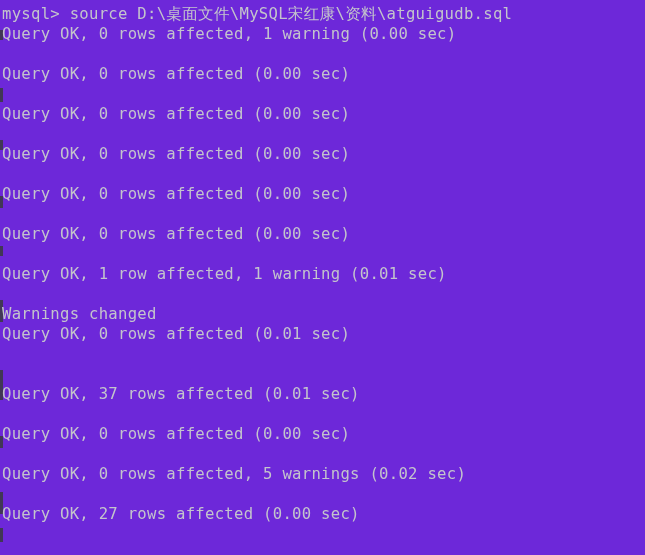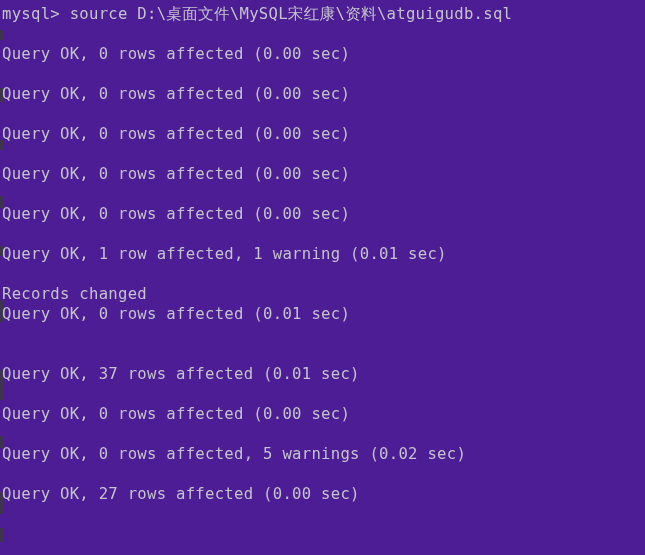--- a/index.html
+++ b/index.html
@@ -6,21 +6,21 @@
   html, body {
     margin: 0;
     padding: 0;
     background: #0c0c0c;
   }
 
   #terminal {
     position: relative;
     width: 645px;
     height: 555px;
-    background: #4c1d95;
+    background: #6d28d9;
     overflow: hidden;
     font-family: "DejaVu Sans Mono", "Liberation Mono", monospace;
     font-size: 15.6px;
     line-height: 20px;
     letter-spacing: 0.28px;
     color: #c4c4cc;
     -webkit-font-smoothing: antialiased;
   }
 
   
@@ -74,34 +74,35 @@
       <i style="top: 300px; height: 22px;"></i>
       <i style="top: 370px; height: 30px;"></i>
       <i style="top: 436px; height: 12px;"></i>
       <i style="top: 492px; height: 22px;"></i>
       <i style="top: 528px; height: 14px;"></i>
     </div>
 
   <div class="screen">
 
   <div class="line">mysql&gt; source D:\桌面文件\MySQL宋红康\资料\atguigudb.sql</div>
+      <div class="line">Query OK, 0 rows affected, 1 warning (0.00 sec)</div>
       <div class="line blank"></div>
       <div class="line">Query OK, 0 rows affected (0.00 sec)</div>
       <div class="line blank"></div>
       <div class="line">Query OK, 0 rows affected (0.00 sec)</div>
       <div class="line blank"></div>
       <div class="line">Query OK, 0 rows affected (0.00 sec)</div>
       <div class="line blank"></div>
       <div class="line">Query OK, 0 rows affected (0.00 sec)</div>
       <div class="line blank"></div>
       <div class="line">Query OK, 0 rows affected (0.00 sec)</div>
       <div class="line blank"></div>
       <div class="line">Query OK, 1 row affected, 1 warning (0.01 sec)</div>
       <div class="line blank"></div>
-      <div class="line">Records changed</div>
+      <div class="line">Warnings changed</div>
       <div class="line">Query OK, 0 rows affected (0.01 sec)</div>
       <div class="line blank"></div>
       <div class="line blank"></div>
       <div class="line">Query OK, 37 rows affected (0.01 sec)</div>
       <div class="line blank"></div>
       <div class="line">Query OK, 0 rows affected (0.00 sec)</div>
       <div class="line blank"></div>
       <div class="line">Query OK, 0 rows affected, 5 warnings (0.02 sec)</div>
       <div class="line blank"></div>
       <div class="line">Query OK, 27 rows affected (0.00 sec)</div>

